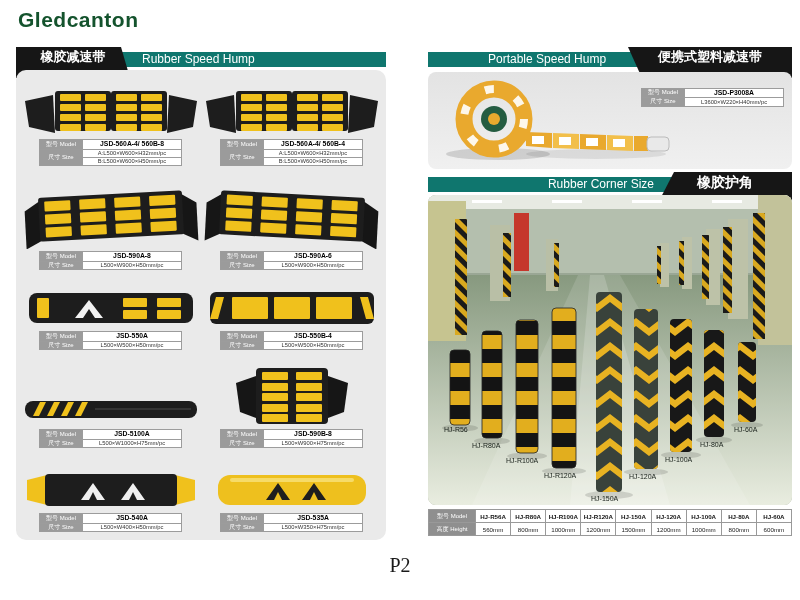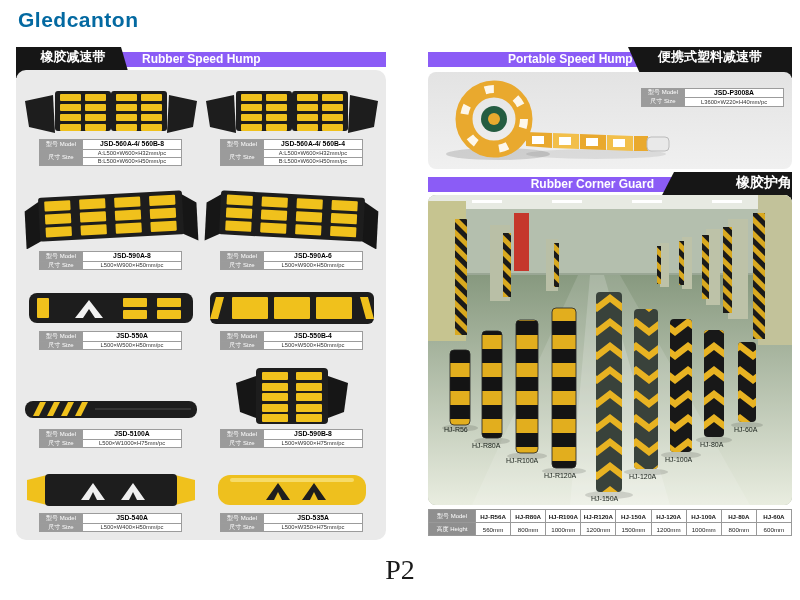--- a/index.html
+++ b/index.html
@@ -2,37 +2,37 @@
 <html><head>
 <meta charset="utf-8">
 <style>
   html,body{margin:0;padding:0;}
   body{
     width:800px;height:600px;position:relative;background:#ffffff;
     font-family:"Liberation Sans",sans-serif;overflow:hidden;
   }
   
   .brand{position:absolute;left:18px;top:8px;font-size:21px;font-weight:800;
-         letter-spacing:.5px;color:#0369a1;}
+         letter-spacing:.5px;color:#14532d;}
   .pagenum{position:absolute;left:0;top:554px;width:100%;text-align:center;
-           font-family:"Liberation Serif",serif;font-size:28px;color:#1a1a1a;}
+           font-family:"Liberation Serif",serif;font-size:20px;color:#1a1a1a;}
   
-  .bar{position:absolute;height:15px;line-height:15px;background:#8b5cf6;
-       color:#fff;font-size:12px;font-weight:bold;box-sizing:border-box;}
+  .bar{position:absolute;height:15px;line-height:15px;background:#0f766e;
+       color:#fff;font-size:12px;font-weight:normal;box-sizing:border-box;}
   .tab{position:absolute;height:31px;line-height:20px;background:#161616;
        color:#fff;font-weight:bold;box-sizing:border-box;text-align:center;}
   #bar-hump{left:16px;top:52px;width:370px;padding-left:126px;}
   #tab-hump{left:16px;top:47px;width:114px;font-size:13px;
             clip-path:polygon(0 0,calc(100% - 9px) 0,100% 100%,0 100%);}
-  #bar-portable{left:428px;top:52px;width:364px;padding-left:80px;}
+  #bar-portable{left:428px;top:52px;width:364px;padding-left:60px;}
   #tab-portable{left:628px;top:47px;width:164px;font-size:13px;
             clip-path:polygon(0 0,100% 0,100% 100%,14px 100%);font-family:Liberation Serif, serif;}
   #bar-corner{left:428px;top:177px;width:364px;text-align:right;padding-right:138px;}
   #tab-corner{left:658px;top:172px;width:134px;font-size:14px;
-            clip-path:polygon(16px 0,100% 0,100% 100%,0 100%);text-align:right;}
+            clip-path:polygon(16px 0,100% 0,100% 100%,0 100%);}
   
   .panel-left{position:absolute;left:16px;top:70px;width:370px;height:470px;
       background:#eaeaea;border-radius:10px;display:grid;
       grid-template-columns:1fr 1fr;grid-template-rows:88px 98px 74px 92px 78px;
       row-gap:6px;padding:8px 4px;box-sizing:border-box;}
   .card{display:flex;flex-direction:column;align-items:center;justify-content:flex-end;gap:2px;}
   .pimg{display:block;}
   table.spec{border-collapse:collapse;background:#fff;}
   table.spec td{border:1px solid #9c9c9c;padding:0 2px;line-height:1.25;}
   td.lab{background:#9b9b9b;color:#fff;font-size:6px;width:38px;text-align:center;}
@@ -132,21 +132,21 @@
 </div>
 
 <div id="bar-portable" class="bar">
   <span>Portable Speed Hump</span>
 </div>
 <div id="tab-portable" class="tab">
   <span>便携式塑料减速带</span>
 </div>
 
 <div id="bar-corner" class="bar">
-  <span>Rubber Corner Guard</span>
+  <span>Rubber Corner Size</span>
 </div>
 <div id="tab-corner" class="tab">
   <span>橡胶护角</span>
 </div>
 
 <div class="panel-left">
 
   <div class="card">
     <svg class="pimg" width="176" height="52" viewBox="0 0 176 52">
       <polygon points="2,16 30,10 32,48 6,42" fill="#1d1d1d"></polygon>

